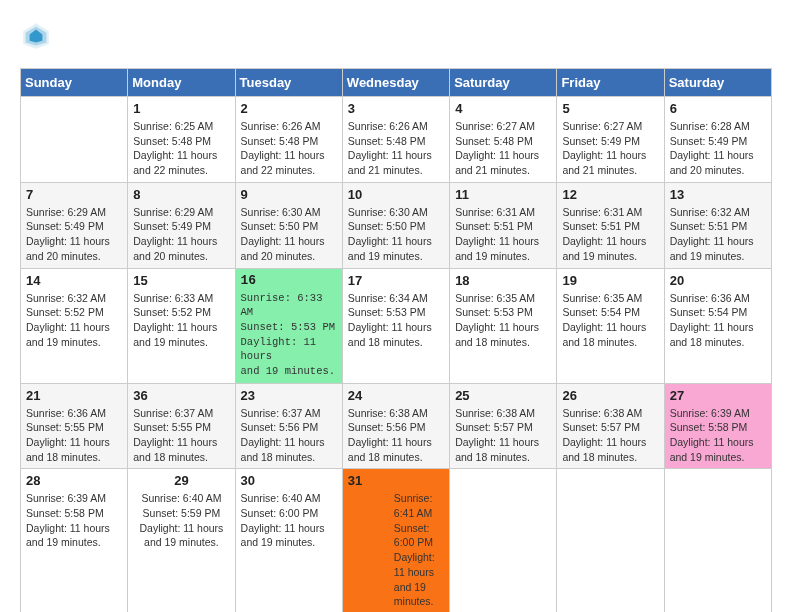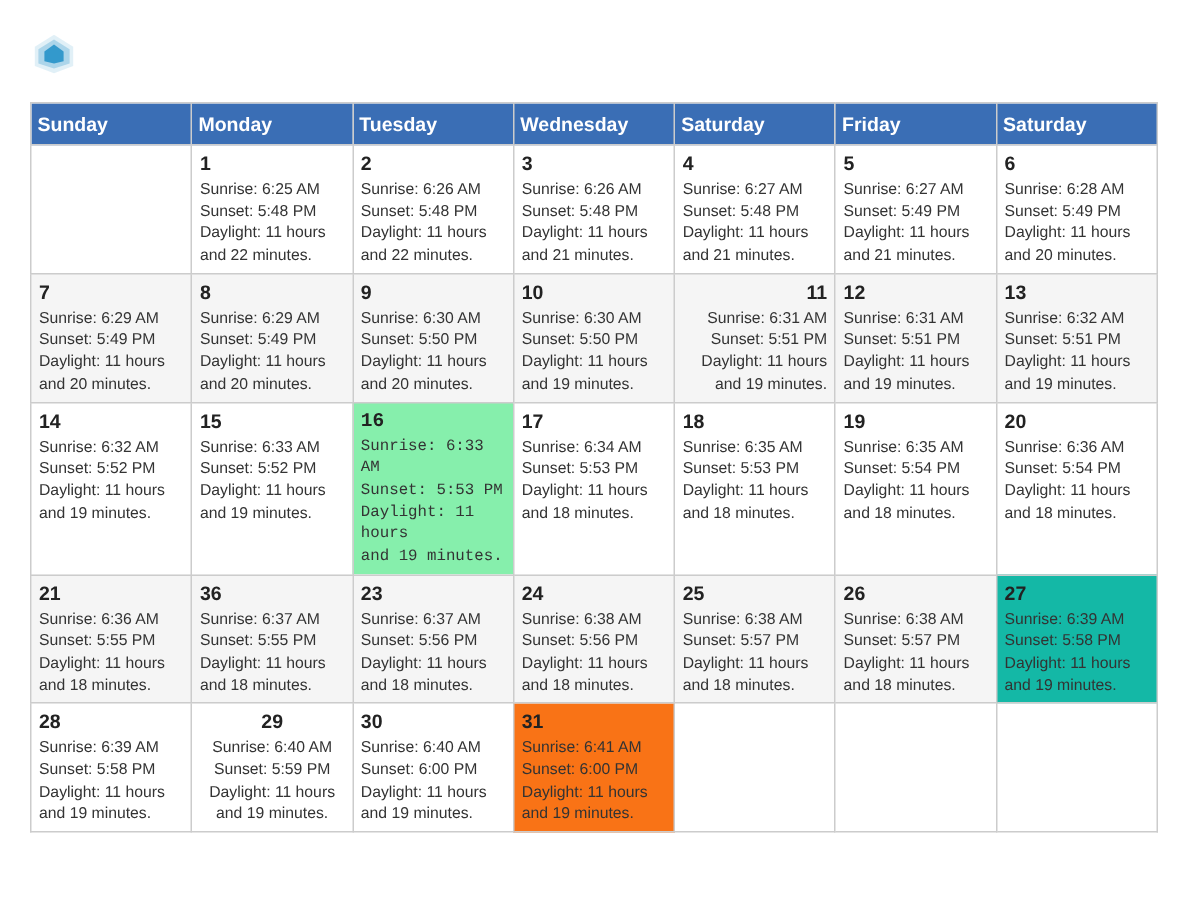--- a/index.html
+++ b/index.html
@@ -190,21 +190,21 @@
 Daylight: 11 hours
 and 20 minutes.</div>
         </td>
         <td style="background-color: rgb(245, 245, 245);">
           <span class="day-num">10</span>
           <div class="day-info" style="white-space: pre-line;">Sunrise: 6:30 AM
 Sunset: 5:50 PM
 Daylight: 11 hours
 and 19 minutes.</div>
         </td>
-        <td style="background-color: rgb(245, 245, 245); text-align: right;">
+        <td style="background-color: rgb(245, 245, 245);">
           <span class="day-num">11</span>
           <div class="day-info" style="white-space: pre-line;">Sunrise: 6:31 AM
 Sunset: 5:51 PM
 Daylight: 11 hours
 and 19 minutes.</div>
         </td>
         <td style="background-color: rgb(245, 245, 245);">
           <span class="day-num">12</span>
           <div class="day-info" style="white-space: pre-line;">Sunrise: 6:31 AM
 Sunset: 5:51 PM
@@ -306,21 +306,21 @@
 Daylight: 11 hours
 and 18 minutes.</div>
         </td>
         <td style="background-color: rgb(245, 245, 245);">
           <span class="day-num">26</span>
           <div class="day-info" style="white-space: pre-line;">Sunrise: 6:38 AM
 Sunset: 5:57 PM
 Daylight: 11 hours
 and 18 minutes.</div>
         </td>
-        <td style="background-color: #14b8a6; margin-left: 28px;">
+        <td style="background-color: #f9a8d4; margin-left: 28px;">
           <span class="day-num">27</span>
           <div class="day-info" style="white-space: pre-line;">Sunrise: 6:39 AM
 Sunset: 5:58 PM
 Daylight: 11 hours
 and 19 minutes.</div>
         </td>
       </tr>
       <tr>
         <td style="background-color: rgb(255, 255, 255);">
           <span class="day-num">28</span>
@@ -338,21 +338,21 @@
         </td>
         <td style="background-color: rgb(255, 255, 255);">
           <span class="day-num">30</span>
           <div class="day-info" style="white-space: pre-line;">Sunrise: 6:40 AM
 Sunset: 6:00 PM
 Daylight: 11 hours
 and 19 minutes.</div>
         </td>
         <td style="background-color: #f97316;">
           <span class="day-num">31</span>
-          <div class="day-info" style="white-space: pre-line;">Sunrise: 6:41 AM
+          <div class="day-info" style="white-space: pre-line; margin-left: 46px;">Sunrise: 6:41 AM
 Sunset: 6:00 PM
 Daylight: 11 hours
 and 19 minutes.</div>
         </td>
         <td class="empty-cell"></td>
         <td class="empty-cell"></td>
         <td class="empty-cell"></td>
       </tr>
     </tbody>
 </table>

